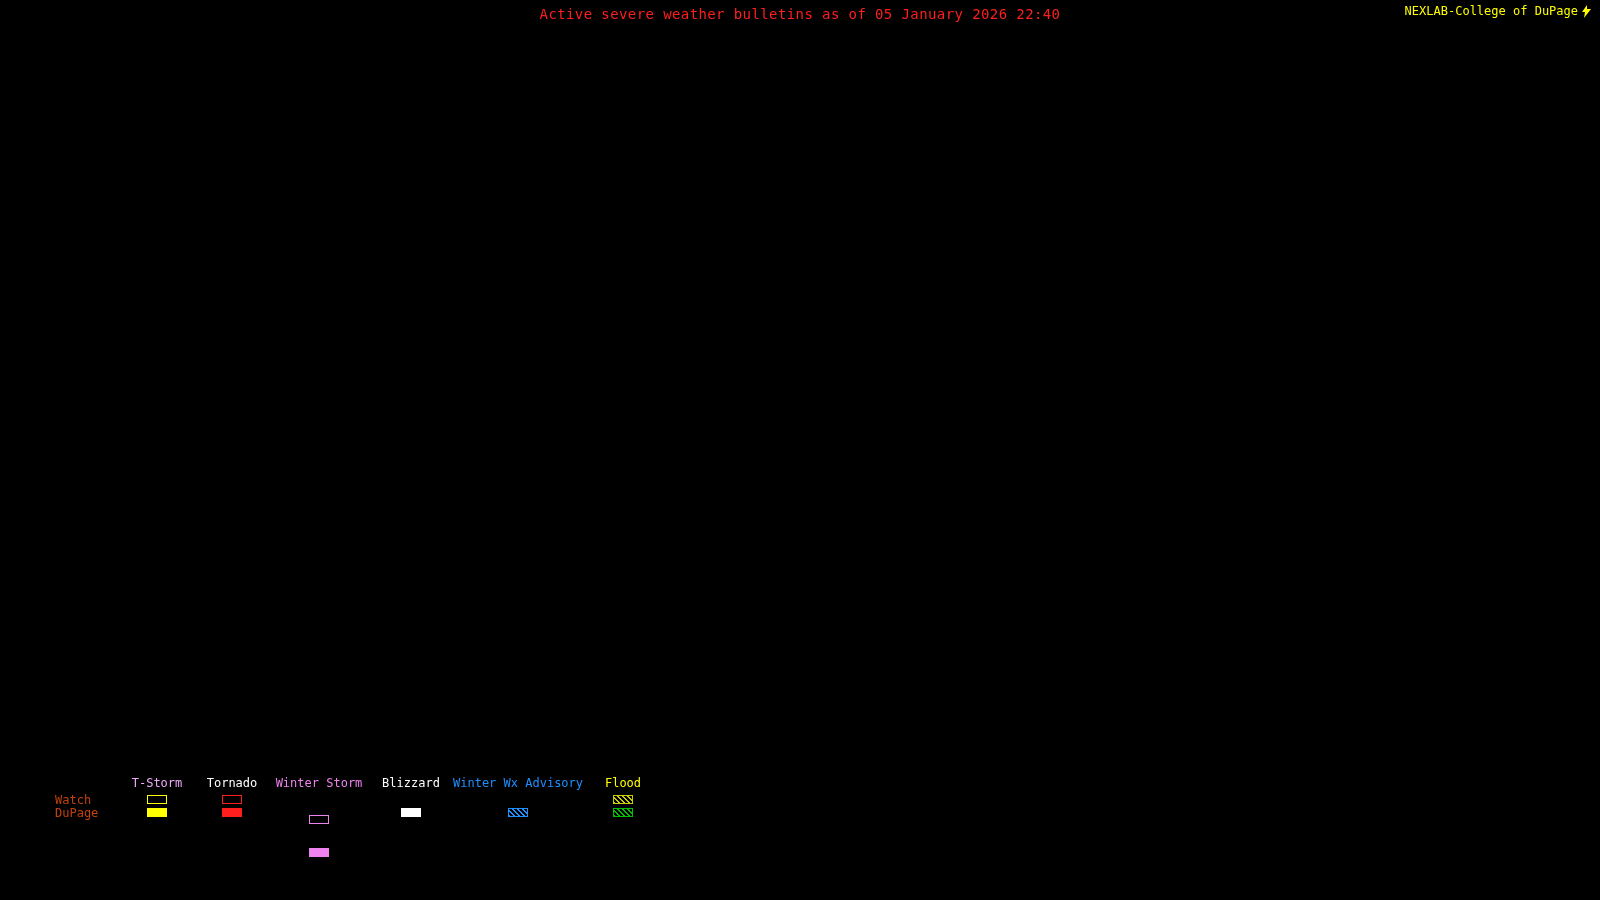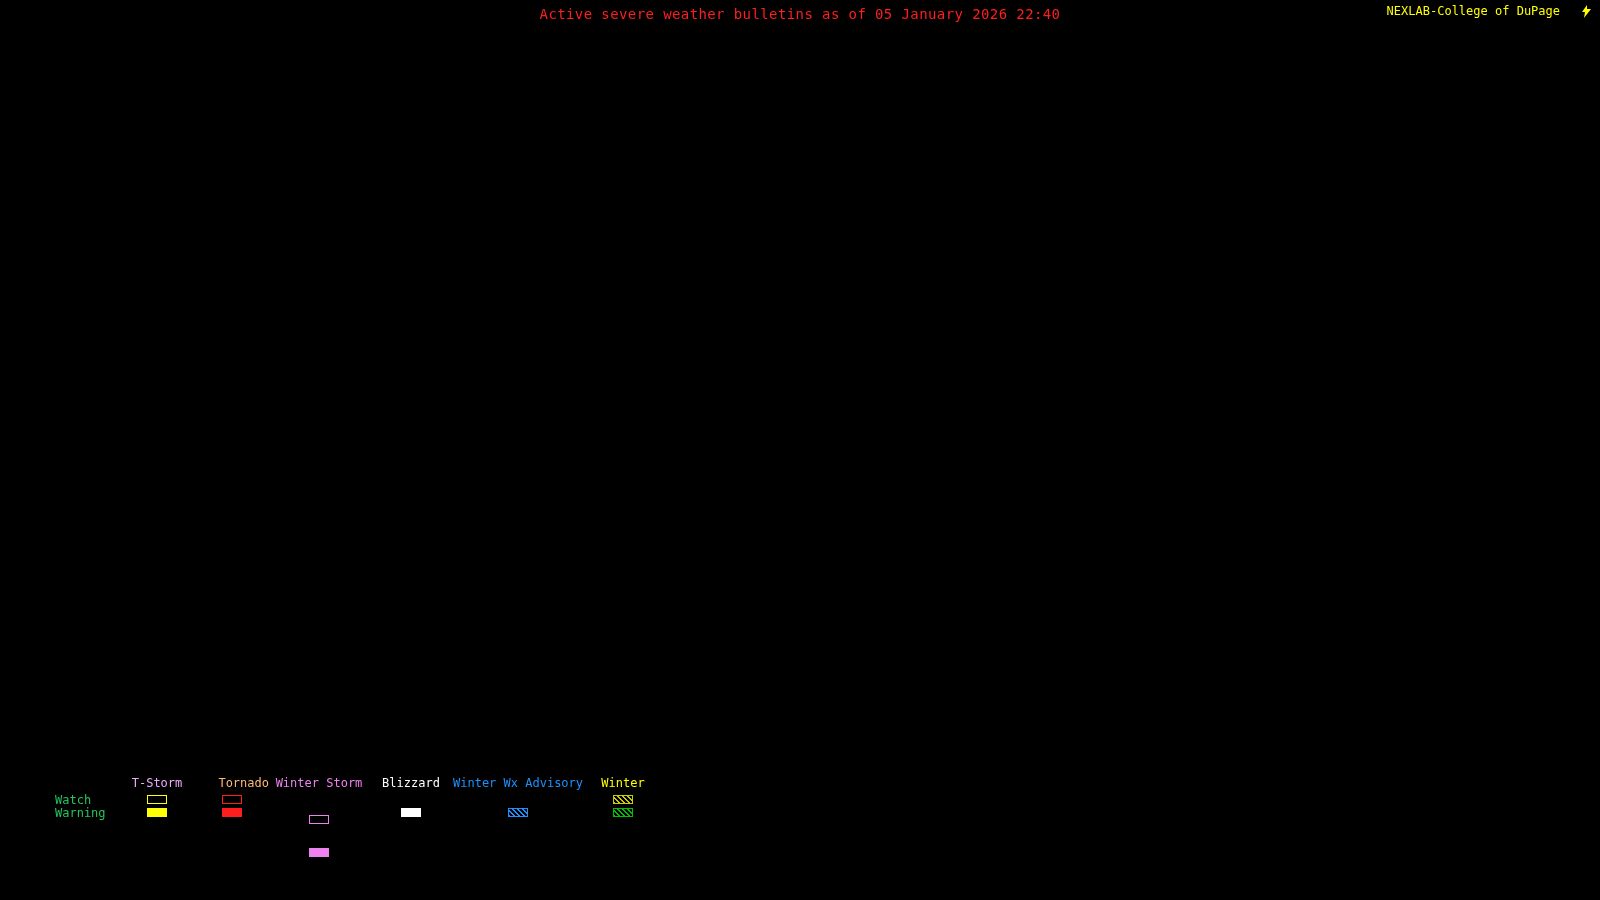--- a/index.html
+++ b/index.html
@@ -21,21 +21,21 @@
     font-size: 14px;
     letter-spacing: 0.4px;
     white-space: nowrap;
   }
   .attribution {
     position: absolute;
     top: 4px; right: 8px;
     font-size: 12px;
     display: flex;
     align-items: center;
-    gap: 21px;
+    gap: 3px;
     white-space: nowrap;
   }
   .logo-icon { display: inline-flex; align-items: center; }
   .legend {
     position: absolute;
     left: 55px; top: 776px;
     display: flex;
     font-size: 12px;
     align-items: flex-start;
   }
@@ -74,37 +74,37 @@
   <div class="attribution" style="color: rgb(255, 255, 0);">
     <span>NEXLAB-College of DuPage</span>
     <span class="logo-icon">
       <svg width="11" height="13" viewBox="0 0 11 13" aria-hidden="true">
         <polygon points="6,0 1,7 4,7 3,13 10,4 6,4" fill="#ffff00"></polygon>
       </svg>
     </span>
   </div>
 
   <div class="legend">
-    <div class="legend-rowlabels" style="color: #22c55e;">
+    <div class="legend-rowlabels" style="color: #c2410c;">
       <div class="legend-hdr">&nbsp;</div>
       <div class="legend-cell">Watch</div>
-      <div class="legend-cell">Warning</div>
+      <div class="legend-cell">DuPage</div>
     </div>
     <div style="display:flex">
         <div class="legend-col" style="width: 76px;">
           <div class="legend-hdr" style="color: #f0abfc;">T-Storm</div>
           <div class="legend-cell">
             <span class="swatch" style="border-color: rgb(255, 255, 0);"></span>
           </div>
           <div class="legend-cell">
             <span class="swatch" style="border-color: rgb(255, 255, 0); background: rgb(255, 255, 0);"></span>
           </div>
         </div>
         <div class="legend-col" style="width: 74px;">
-          <div class="legend-hdr" style="color: #fdba74; text-align: right;">Tornado</div>
+          <div class="legend-hdr" style="color: #ffffff;">Tornado</div>
           <div class="legend-cell">
             <span class="swatch" style="border-color: rgb(255, 30, 30);"></span>
           </div>
           <div class="legend-cell">
             <span class="swatch" style="border-color: rgb(255, 30, 30); background: rgb(255, 30, 30);"></span>
           </div>
         </div>
         <div class="legend-col" style="width: 100px; gap: 20px;">
           <div class="legend-hdr" style="color: rgb(238, 130, 238);">Winter Storm</div>
           <div class="legend-cell">
@@ -122,21 +122,21 @@
           </div>
         </div>
         <div class="legend-col" style="width: 130px;">
           <div class="legend-hdr" style="color: rgb(30, 144, 255); text-align: center;">Winter Wx Advisory</div>
           <div class="legend-cell"></div>
           <div class="legend-cell">
             <span class="swatch" style="border-color: rgb(30, 144, 255); background-image: repeating-linear-gradient(45deg, rgb(30, 144, 255) 0px, rgb(30, 144, 255) 1px, transparent 1px, transparent 3.5px);"></span>
           </div>
         </div>
         <div class="legend-col" style="width: 80px;">
-          <div class="legend-hdr" style="color: rgb(255, 255, 0);">Winter</div>
+          <div class="legend-hdr" style="color: rgb(255, 255, 0);">Flood</div>
           <div class="legend-cell">
             <span class="swatch" style="border-color: rgb(200, 204, 0); background-image: repeating-linear-gradient(45deg, rgb(200, 204, 0) 0px, rgb(200, 204, 0) 1px, transparent 1px, transparent 3.5px);"></span>
           </div>
           <div class="legend-cell">
             <span class="swatch" style="border-color: rgb(0, 192, 0); background-image: repeating-linear-gradient(45deg, rgb(0, 192, 0) 0px, rgb(0, 192, 0) 1px, transparent 1px, transparent 3.5px);"></span>
           </div>
         </div>
       </div>
   </div>
 

